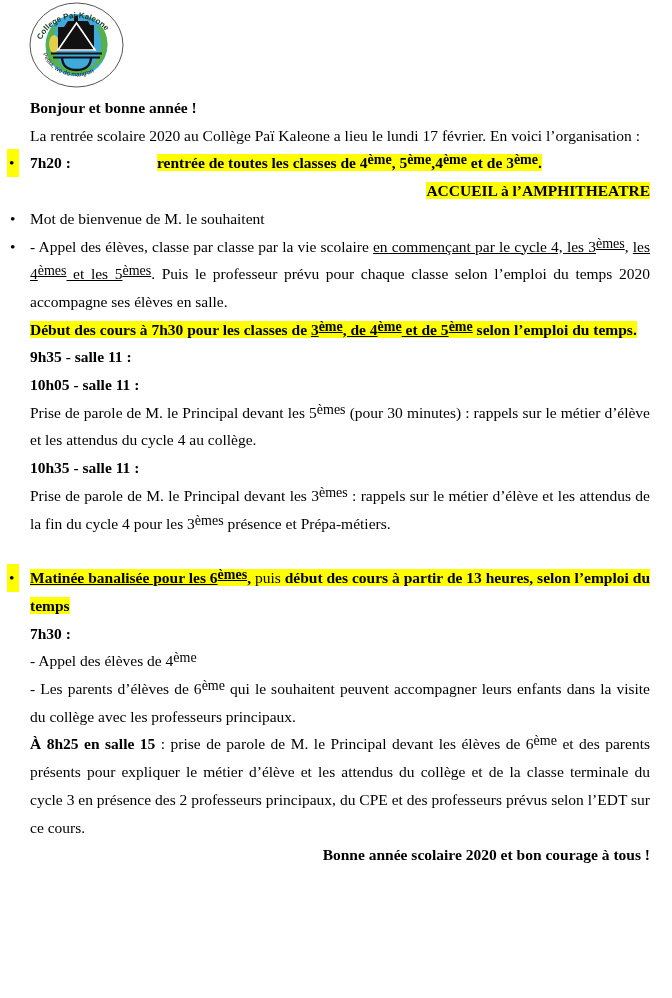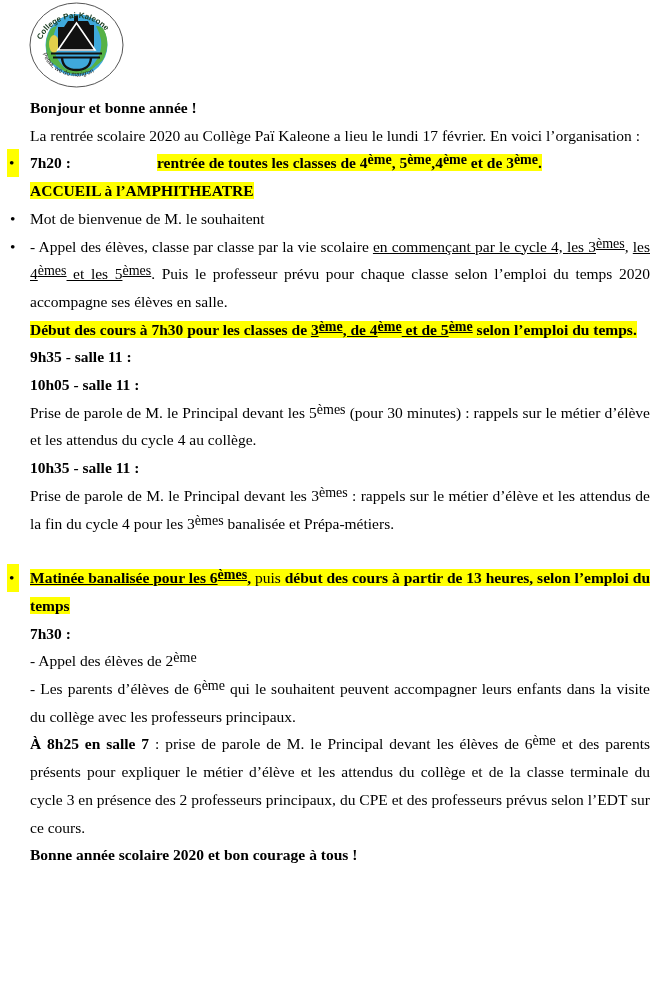--- a/index.html
+++ b/index.html
@@ -23,21 +23,21 @@
     position:absolute;left:382px;top:22px;width:232px;height:36px;
     background:var(--banner-bg);color:var(--banner-fg);
     font-family:"Liberation Sans","DejaVu Sans",sans-serif;
     font-size:13.5px;letter-spacing:.5px;
     display:flex;align-items:center;justify-content:center;
   }
   
   .content{padding:2px 22px 0 30px;}
   p{margin:0;line-height:27.7px;text-align:justify;}
   p.left{text-align:left;}
-  p.center{text-align:left;}
+  p.center{text-align:right;}
   .b{font-weight:bold;}
   .u{text-decoration:underline;}
   sup{font-size:14px;line-height:0;vertical-align:4px;}
   .hl{background:var(--hl);}
   .bullet{position:relative;}
   .dot{position:absolute;left:-20px;top:0;}
   .dot.hl{padding:0 5px 0 2px;left:-23px;}
   .tab{display:inline-block;width:86px;}
   .spacer{height:27px;}
 </style>
@@ -94,32 +94,32 @@
     </p>
 
     <p class="left"><span class="hl"><span class="b">Début des cours à 7h30 pour les classes de </span><span class="b u">3</span><sup class="b u">ème</sup><span class="b u">, de 4</span><sup class="b u">ème</sup><span class="b u"> et de 5</span><sup class="b u">ème</sup><span class="b"> selon l’emploi du temps.</span></span></p>
 
     <p class="left"><span class="b">9h35 - salle 11 :</span></p>
 
     <p class="left"><span class="b">10h05 - salle 11 :</span></p>
     <p><span>Prise de parole de M. le Principal devant les 5</span><sup>èmes</sup><span> (pour 30 minutes) : rappels sur le métier d’élève et les attendus du cycle 4 au collège.</span></p>
 
     <p class="left"><span class="b">10h35 - salle 11 :</span></p>
-    <p><span>Prise de parole de M. le Principal devant les 3</span><sup>èmes</sup><span> : rappels sur le métier d’élève et les attendus de la fin du cycle 4 pour les 3</span><sup>èmes</sup><span> banalisée et Prépa-métiers.</span></p>
+    <p><span>Prise de parole de M. le Principal devant les 3</span><sup>èmes</sup><span> : rappels sur le métier d’élève et les attendus de la fin du cycle 4 pour les 3</span><sup>èmes</sup><span> présence et Prépa-métiers.</span></p>
 
     <div class="spacer"></div>
 
     <p class="bullet">
       <span class="dot hl">•</span><span class="hl"><span class="b u">Matinée banalisée pour les 6</span><sup class="b u">èmes</sup><span class="b">,</span><span> puis </span><span class="b">début des cours à partir de 13 heures, selon l’emploi du temps</span></span>
     </p>
 
     <p class="left"><span class="b">7h30 :</span></p>
 
-    <p class="left"><span>- Appel des élèves de 2</span><sup>ème</sup></p>
+    <p class="left"><span>- Appel des élèves de 4</span><sup>ème</sup></p>
 
     <p><span>- Les parents d’élèves de 6</span><sup>ème</sup><span> qui le souhaitent peuvent accompagner leurs enfants dans la visite du collège avec les professeurs principaux.</span></p>
 
-    <p><span class="b">À 8h25 en salle 7</span><span> : prise de parole de M. le Principal devant les élèves de 6</span><sup>ème</sup><span> et des parents présents pour expliquer le métier d’élève et les attendus du collège et de la classe terminale du cycle 3 en présence des 2 professeurs principaux, du CPE et des professeurs prévus selon l’EDT sur ce cours.</span></p>
+    <p><span class="b">À 8h25 en salle 15</span><span> : prise de parole de M. le Principal devant les élèves de 6</span><sup>ème</sup><span> et des parents présents pour expliquer le métier d’élève et les attendus du collège et de la classe terminale du cycle 3 en présence des 2 professeurs principaux, du CPE et des professeurs prévus selon l’EDT sur ce cours.</span></p>
 
     <p class="center"><span class="b">Bonne année scolaire 2020 et bon courage à tous !</span></p>
 
   </div>
 </div>
 
 </body></html>

